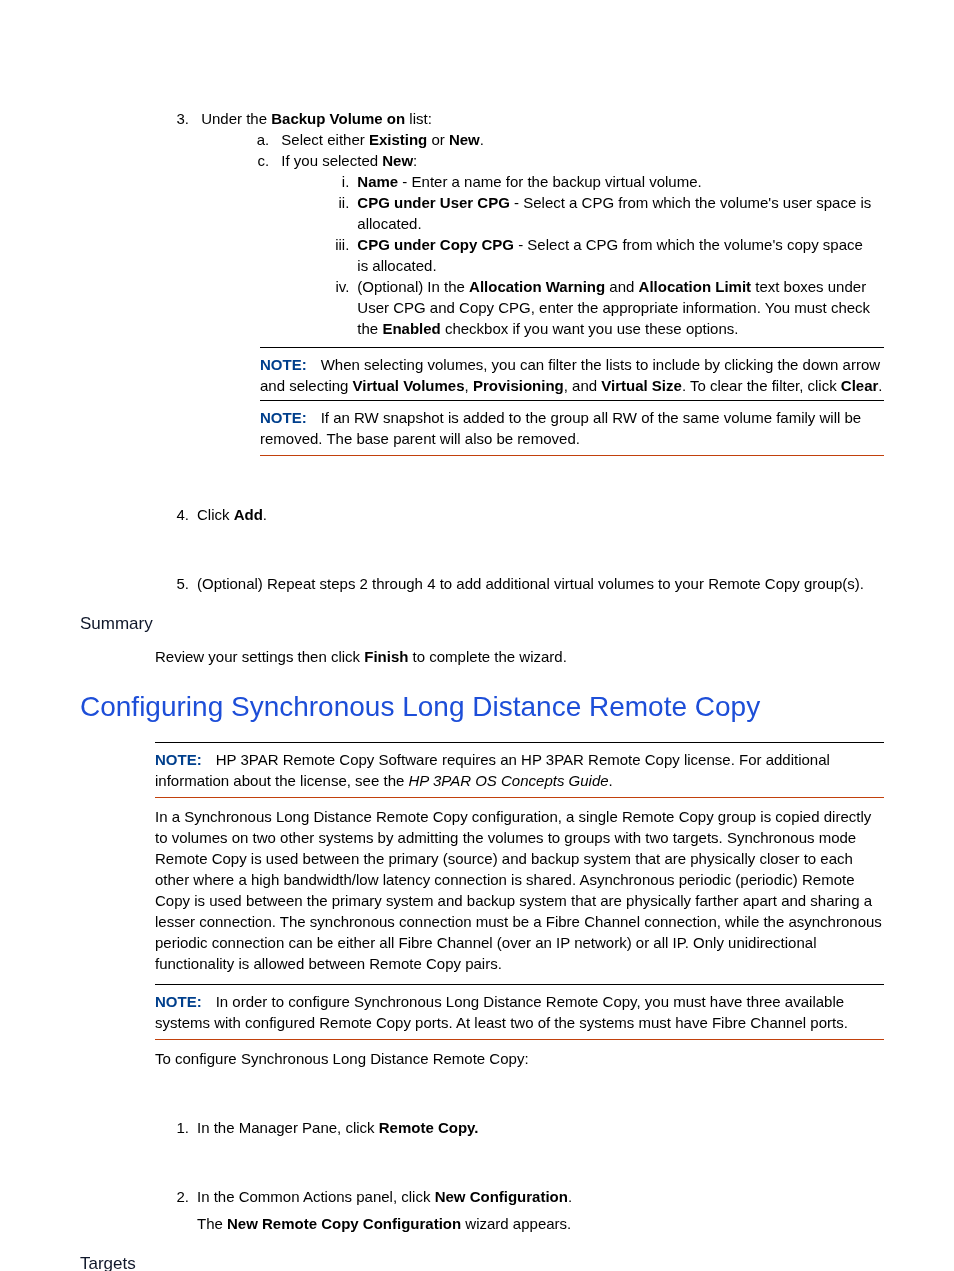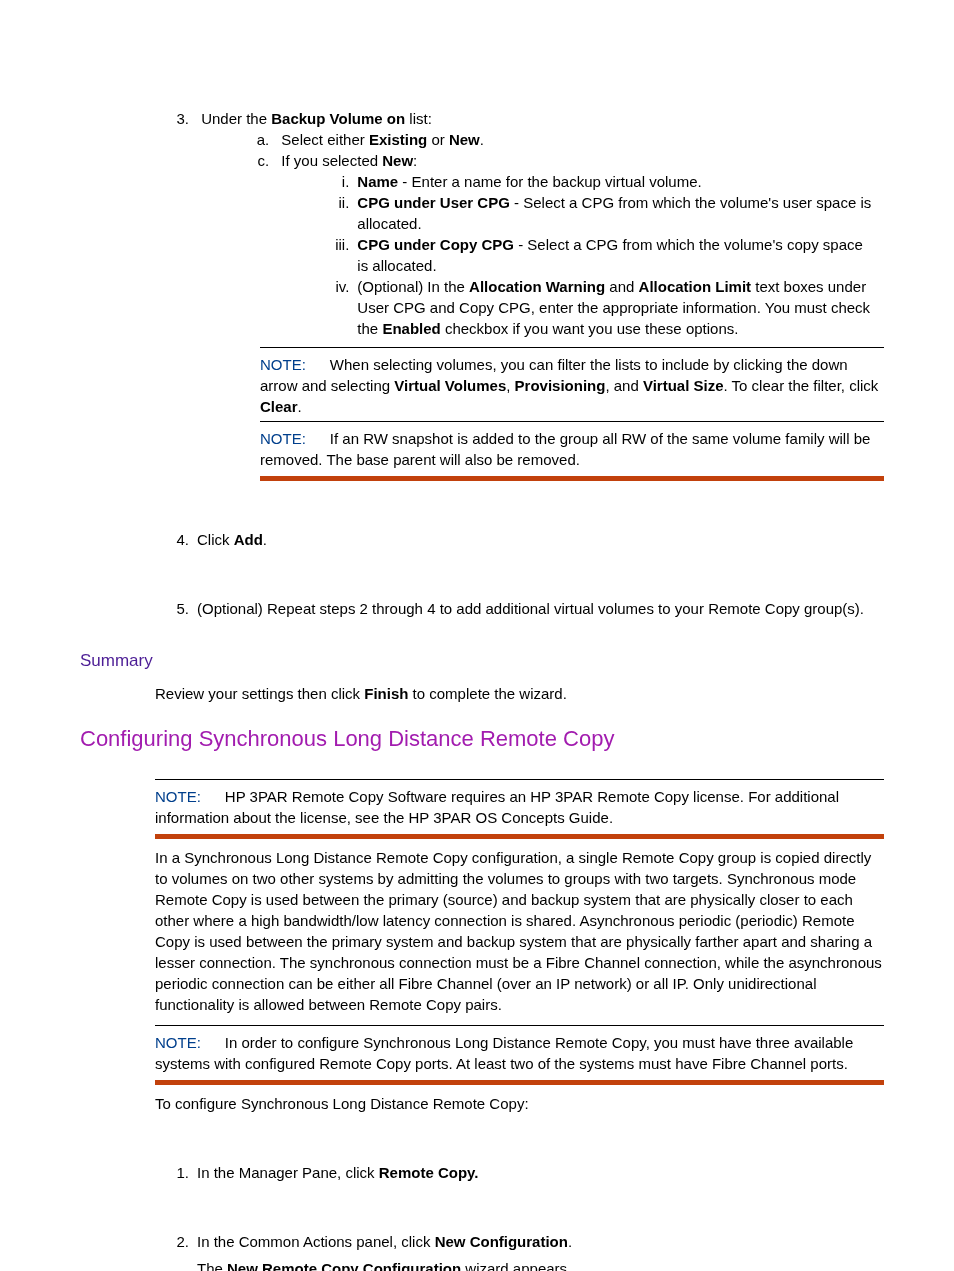--- a/index.html
+++ b/index.html
@@ -47,49 +47,49 @@
   ol.sub-roman {
     list-style: none;
     margin-left: 34px;
   }
   ol.sub-roman > li .num {
     width: 34px;
   }
   .bold { font-weight: bold; }
   .note-block {
     border-top: 1px solid #000;
-    border-bottom: 5px solid #c2410c;
+    border-bottom: 1px solid #c2410c;
     padding: 6px 0;
     margin: 8px 0 8px 0;
   }
   .note-block.stacked-top { border-bottom: none; margin-bottom: 0; padding-bottom: 4px;}
   .note-block.stacked-bottom { margin-top: 0; }
   .note-label {
-    font-weight: normal;
+    font-weight: bold;
     color: #003f8c;
-    margin-right: 24px;
+    margin-right: 14px;
   }
   .indent-roman-note { margin-left: 180px; }
   .h3 {
-    color: #4c1d95;
+    color: #0f172a;
     font-size: 17px;
     font-weight: normal;
-    margin: 30px 0 10px 0;
+    margin: 18px 0 10px 0;
   }
   .h2 {
-    color: #a21caf;
-    font-size: 22px;
+    color: #1d4ed8;
+    font-size: 28px;
     font-weight: normal;
-    margin: 20px 0 24px 0;
+    margin: 20px 0 16px 0;
   }
   .body-para {
     margin-left: 75px;
     margin-bottom: 10px;
   }
-  .italic { }
+  .italic { font-style: italic; }
   .footer {
     text-align: right;
     font-size: 12px;
     margin-top: 80px;
   }
 </style>
 </head>
 <body>
 
 <div class="content">

